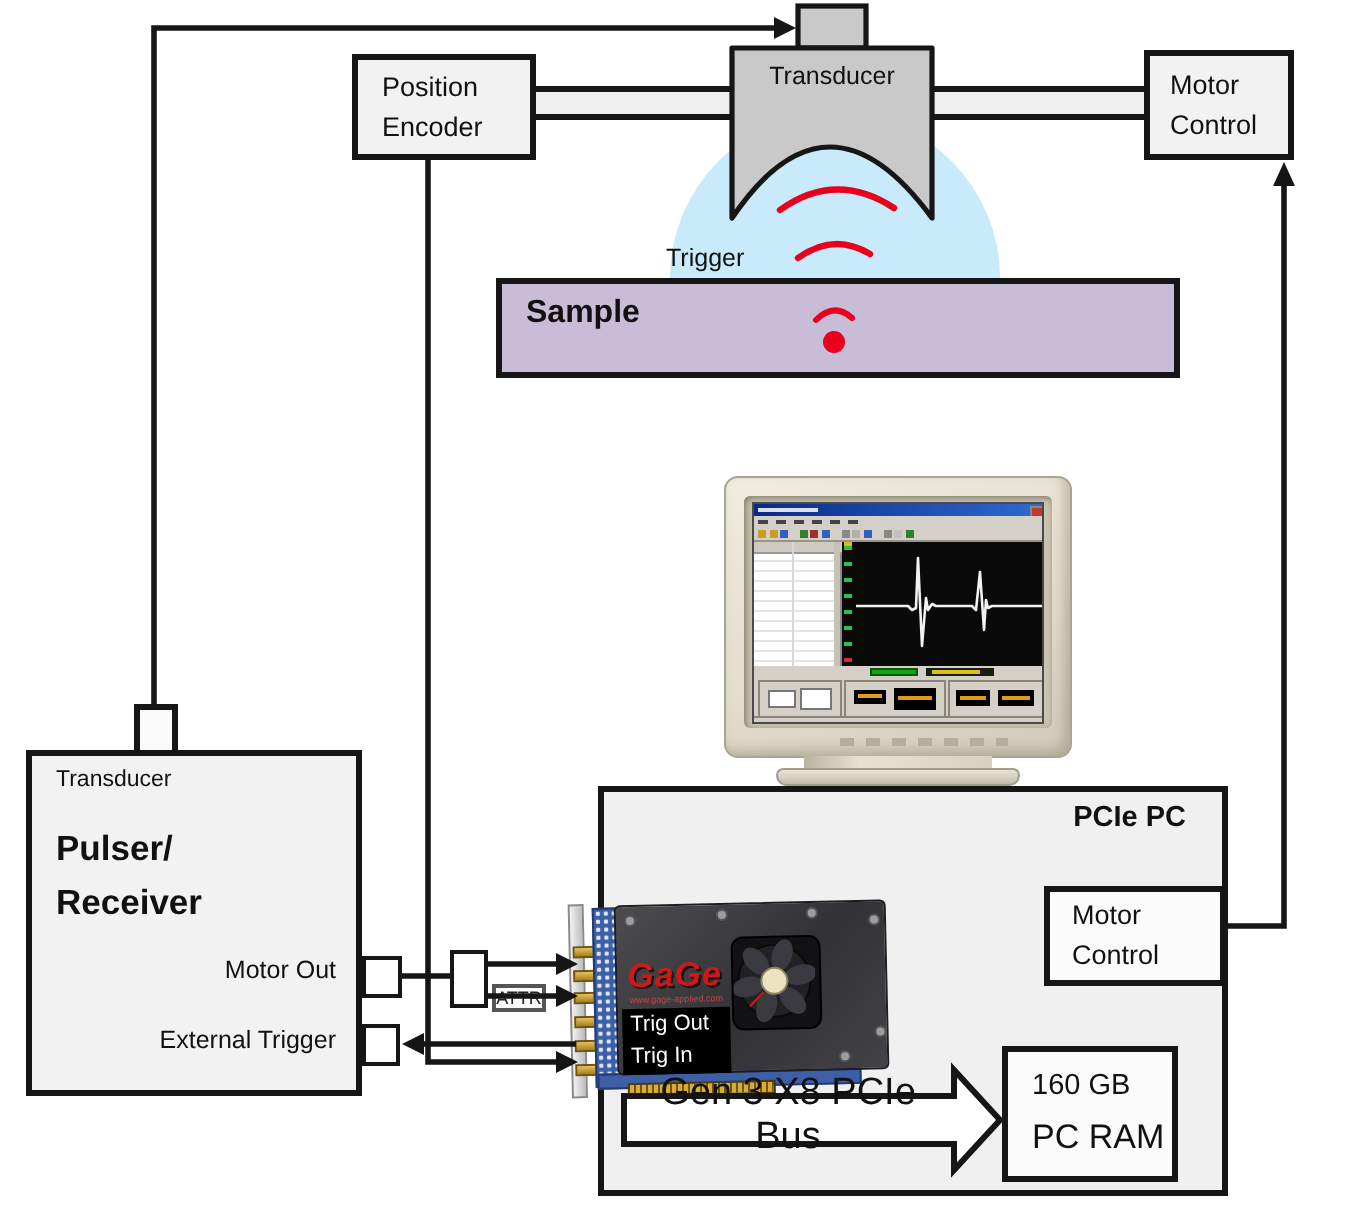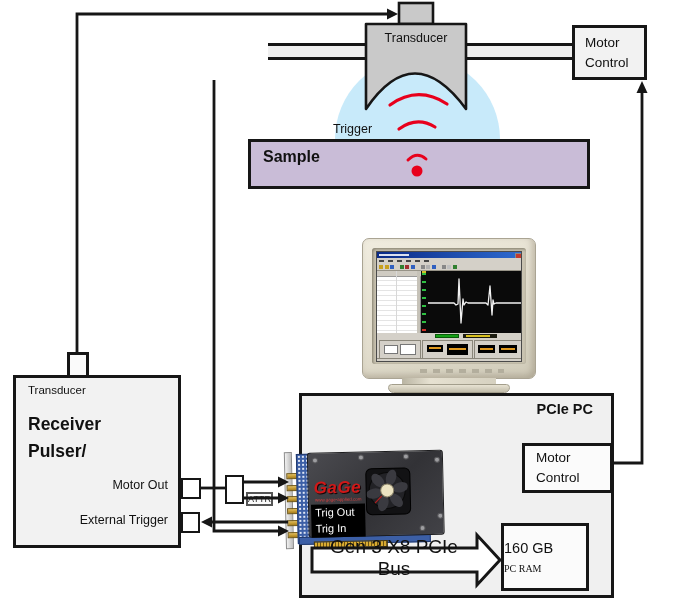--- a/index.html
+++ b/index.html
@@ -109,50 +109,54 @@
     <div style="position:absolute;left:12px;top:6px;font-size:16px;font-weight:bold;">Sample</div>
     <svg width="60" height="42" style="position:absolute;left:145px;top:4px;">
       <path d="M12,14 Q21,5 30,13" fill="none" stroke="var(--signal_red)" stroke-width="3" stroke-linecap="round"></path>
       <circle cx="21" cy="25" r="5.5" fill="var(--signal_red)"></circle>
     </svg>
   </div>
 
   <div class="abs" style="left:333px;top:122px;font-size:12.5px;">Trigger</div>
   <div class="abs" style="left:368px;top:31px;width:96px;text-align:center;font-size:12.5px;">Transducer</div>
 
+  <div class="box ctr2" style="left:176px;top:27px;width:92px;height:53px;padding-left:12px;">
+    <div class="lbl">Position</div>
+    <div class="lbl">Encoder</div>
+  </div>
 
   <div class="box ctr2" style="left:572px;top:25px;width:75px;height:55px;padding-left:10px;">
     <div class="lbl">Motor</div>
     <div class="lbl">Control</div>
   </div>
 
   <div class="boxw" style="left:67px;top:352px;width:22px;height:26px;background:#fafafa;"></div>
   <div class="box" style="left:13px;top:375px;width:168px;height:173px;">
     <div id="pr-port-label">Transducer</div>
     <div id="pr-title">
+      <div>Pulser/</div>
       <div>Receiver</div>
-      <div>Pulser/</div>
     </div>
     <div class="pr-right" style="top:100px;">Motor Out</div>
     <div class="pr-right" style="top:135px;">External Trigger</div>
   </div>
   <div class="boxw" style="left:181px;top:478px;width:20px;height:21px;border-width:2.5px;"></div>
   <div class="boxw" style="left:181px;top:512px;width:19px;height:21px;border-width:2.5px;"></div>
   <div class="boxw" style="left:225px;top:475px;width:19px;height:29px;border-width:2.5px;"></div>
 
   <div class="box" style="left:299px;top:393px;width:315px;height:205px;border-width:3.5px;background:#f0f0f0;">
     <div style="position:absolute;right:18px;top:5px;font-size:14.5px;font-weight:bold;">PCIe PC</div>
   </div>
   <div class="boxw ctr2" style="left:522px;top:443px;width:91px;height:50px;padding-left:11px;background:#fbfbfb;">
     <div class="lbl">Motor</div>
     <div class="lbl">Control</div>
   </div>
-  <div class="boxw ctr2" style="left:501px;top:523px;width:88px;height:68px;background:#fbfbfb;">
+  <div class="boxw ctr2" style="left:501px;top:523px;width:88px;height:68px;padding-left:12px;background:#fbfbfb;">
     <div style="font-size:14.5px;line-height:1.6;">160 GB</div>
-    <div style="font-size:10px;line-height:1.6;font-family:Liberation Serif, serif;">PC RAM</div>
+    <div style="font-size:17px;line-height:1.6;">PC RAM</div>
   </div>
 
   <div id="card" class="abs">
     <div id="card-bracket" class="abs"></div>
     <div class="nub" style="top:23px;"></div>
     <div class="nub" style="top:35px;"></div>
     <div class="nub" style="top:46px;"></div>
     <div class="nub" style="top:58px;"></div>
     <div class="nub" style="top:70px;"></div>
     <div class="nub" style="top:82px;"></div>

